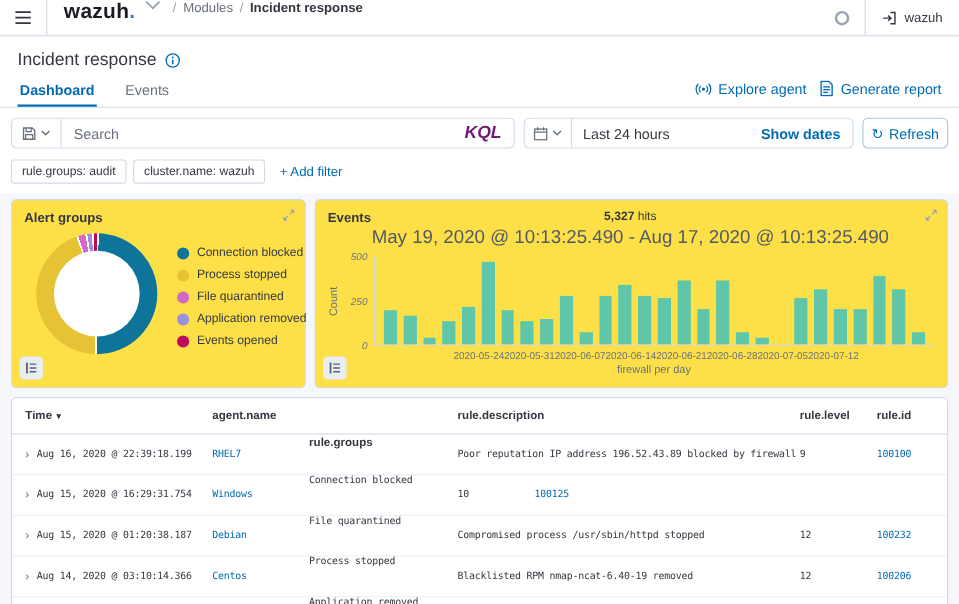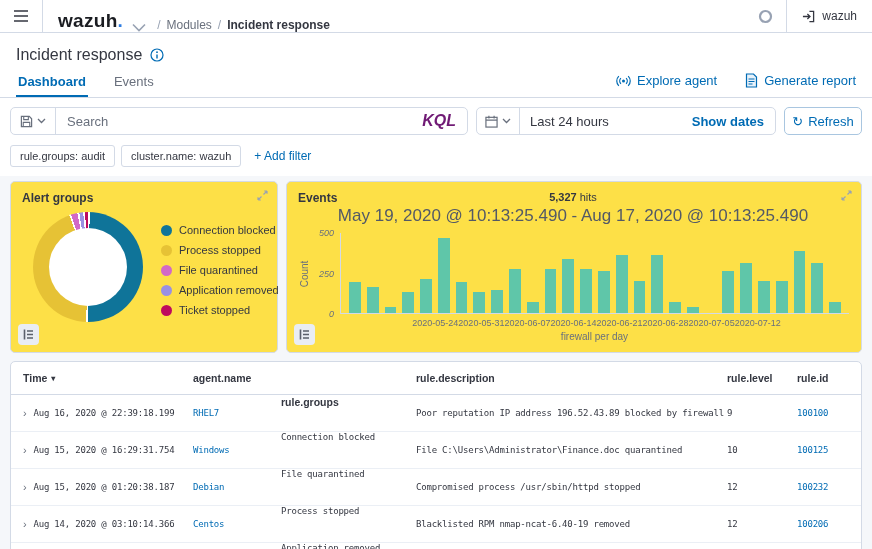--- a/index.html
+++ b/index.html
@@ -3,36 +3,36 @@
 <meta charset="utf-8">
 <style>
   * { box-sizing: border-box; margin: 0; padding: 0; }
   html,body { width: 872px; height: 549px; overflow: hidden; }
   body { font-family: "Liberation Sans", sans-serif; color: #343741; background: #fff; font-size: 13px; }
 
   
   .topbar { height: 33px; border-bottom: 1px solid #D3DAE6; display: flex; align-items: stretch; background: #fff; }
   .tb-btn { display: flex; align-items: center; padding: 0 13px; cursor: pointer; color: #343741; }
   .v-div { width: 1px; background: #D3DAE6; }
-  .logo-wrap { display: flex; align-items: flex-end; gap: 9px; padding: 0 15px; }
+  .logo-wrap { display: flex; align-items: flex-start; gap: 9px; padding: 0 15px; }
   .logo { font-size: 19px; font-weight: 700; letter-spacing: .3px; color: #1a1c21; }
   .logo .dot { color: #2F7DE1; }
   .crumbs { display: flex; align-items: center; gap: 6px; font-size: 12px; color: #98A2B3; padding-left: 2px; }
   .crumb-module { color: #69707D; cursor: pointer; }
   .crumb-page { color: #343741; font-weight: 700; }
   .tb-right { margin-left: auto; display: flex; align-items: stretch; }
   .user { display: flex; align-items: center; gap: 7px; padding: 0 15px; font-size: 12px; cursor: pointer; }
 
   
   .title-sec { padding: 13px 16px 3px; display: flex; align-items: center; gap: 8px; }
   .page-title { font-size: 16px; font-weight: 400; color: #343741; }
   .tabs-row { display: flex; align-items: flex-end; padding: 0 16px; border-bottom: 1px solid #D3DAE6; height: 31px; }
   .tab { font-size: 13px; padding: 6px 2px 8px; margin-right: 24px; color: #69707D; cursor: pointer; }
   .tab.active { color: #006BB4; font-weight: 700; border-bottom: 2px solid #006BB4; padding-bottom: 6px; }
-  .tab-actions { margin-left: auto; display: flex; gap: 28px; align-items: center; padding-bottom: 9px; }
+  .tab-actions { margin-left: auto; display: flex; gap: 12px; align-items: center; padding-bottom: 9px; }
   .action-link { display: flex; gap: 6px; align-items: center; color: #006BB4; font-size: 13px; cursor: pointer; }
 
   
   .query-row { display: flex; gap: 8px; padding: 9px 10px 5px; background: #fff; }
   .search-box { flex: 1; height: 28px; border: 1px solid #D3DAE6; border-radius: 5px; display: flex; align-items: center; background: #fff; }
   .save-seg { display: flex; align-items: center; gap: 4px; padding: 0 9px; height: 100%; border-right: 1px solid #D3DAE6; color: #69707D; cursor: pointer; }
   .search-input { flex: 1; border: none; outline: none; padding: 0 11px; font-size: 13px; font-family: inherit; color: #343741; background: transparent; }
   .search-input::placeholder { color: #69707D; }
   .kql { padding: 0 11px; font-size: 16px; font-weight: 700; color: #701a75; cursor: pointer; font-style: italic; }
   .date-box { width: 300px; height: 28px; border: 1px solid #D3DAE6; border-radius: 5px; display: flex; align-items: center; background: #fff; }
@@ -251,21 +251,21 @@
             <div class="legend-item">
               <span class="legend-dot" style="background: rgb(210, 105, 198);"></span>
               <span>File quarantined</span>
             </div>
             <div class="legend-item">
               <span class="legend-dot" style="background: rgb(154, 144, 226);"></span>
               <span>Application removed</span>
             </div>
             <div class="legend-item">
               <span class="legend-dot" style="background: rgb(190, 10, 94);"></span>
-              <span>Ticket stopped</span>
+              <span>Events opened</span>
             </div>
           </div>
       </div>
       <div class="inspect-btn">
         <svg width="11" height="11" viewBox="0 0 11 11">
             <path d="M1.5 0.5v10" stroke="#5a606b" stroke-width="1.6"></path>
             <path d="M4 2h6M4 5.5h6M4 9h6" stroke="#5a606b" stroke-width="1.3"></path>
           </svg>
       </div>
     </div>
@@ -364,21 +364,20 @@
           <div class="c-level">9</div>
           <div class="c-id"><span class="tlink">100100</span></div>
         </div>
         <div class="trow">
           <div class="c-time">
             <span class="expander">›</span>
             <span>Aug 15, 2020 @ 16:29:31.754</span>
           </div>
           <div class="c-agent"><span class="tlink">Windows</span></div>
           <div class="c-groups">File quarantined</div>
-          <div class="c-desc">File C:\Users\Administrator\Finance.doc quarantined</div>
           <div class="c-level">10</div>
           <div class="c-id"><span class="tlink">100125</span></div>
         </div>
         <div class="trow">
           <div class="c-time">
             <span class="expander">›</span>
             <span>Aug 15, 2020 @ 01:20:38.187</span>
           </div>
           <div class="c-agent"><span class="tlink">Debian</span></div>
           <div class="c-groups">Process stopped</div>

